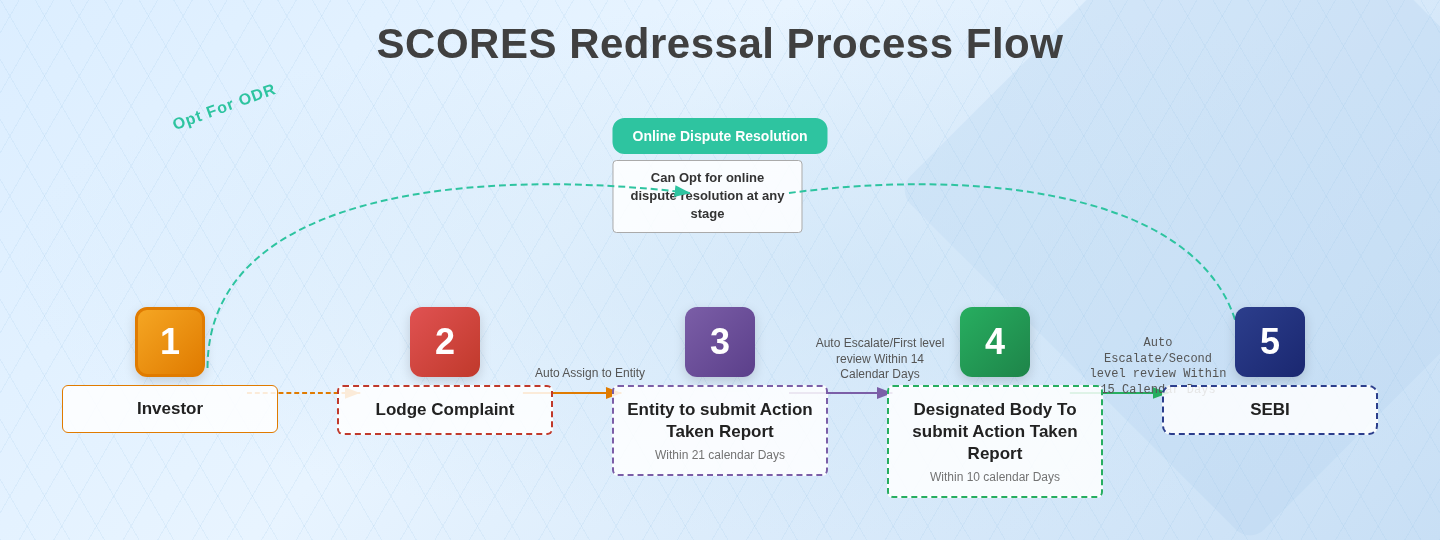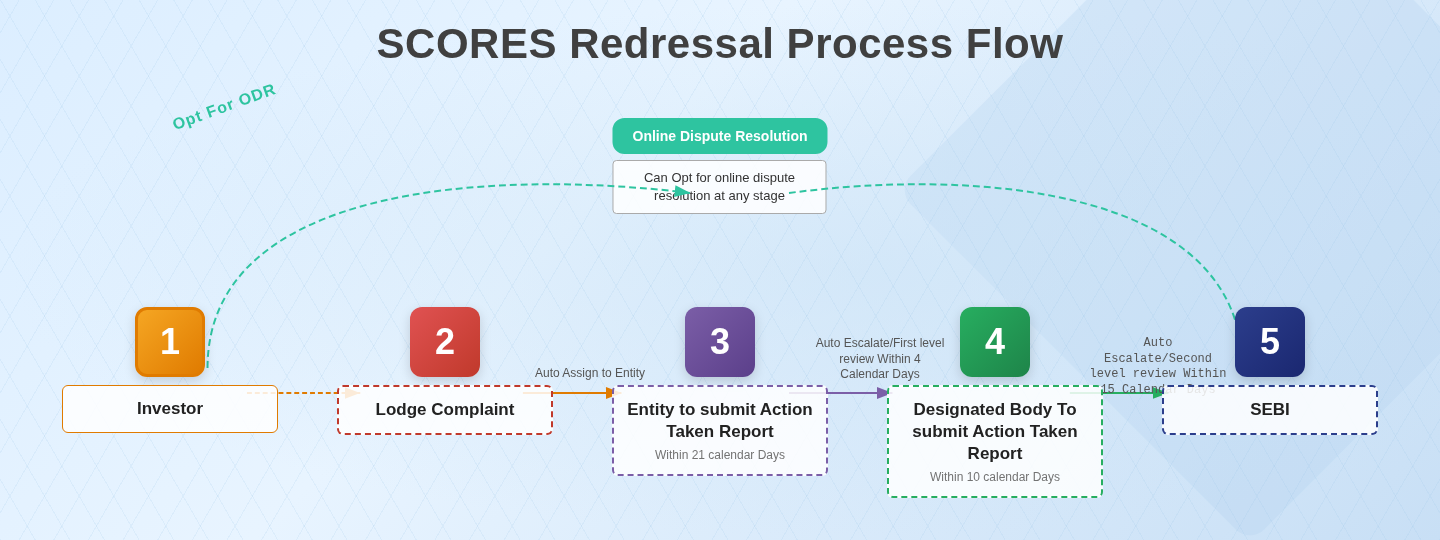--- a/index.html
+++ b/index.html
@@ -106,23 +106,24 @@
     }
 
     .odr-desc-box {
       margin-top: 6px;
       border: 1.5px solid #aaa;
       border-radius: 4px;
       padding: 8px 16px;
       font-size: 13px;
       color: #333;
       background: rgba(255,255,255,0.85);
-      width: 214px;
+      width: 190px;
       text-align: center;
       line-height: 1.4;
+      font-weight: bold;
     }
 
     
     .flow-svg {
       position: absolute;
       top: 0; left: 0;
       width: 100%;
       height: 100%;
       pointer-events: none;
     }
@@ -195,21 +196,21 @@
     .step3 .step-label-box { border-color: #7b5ea7; border-style: dashed; border-width: 2px; }
     .step3 .step-label-main { font-weight: 700; }
 
     
     .step4 .step-circle { background: linear-gradient(135deg, #27ae60, #1e8449); }
     .step4 .step-label-box { border-color: #27ae60; border-style: dashed; border-width: 2px; }
     .step4 .step-label-main { font-weight: 700; }
 
     
     .step5 .step-circle { background: linear-gradient(135deg, #2c3e8c, #1a2770); }
-    .step5 .step-label-box { border-color: #2c3e8c; border-style: dashed; border-width: 2px; }
+    .step5 .step-label-box { border-color: #2c3e8c; border-style: dashed; border-width: 2px; border-radius: 9px; }
 
     
     .arrow-label {
       position: absolute;
       font-size: 12px;
       color: #555;
       text-align: center;
       line-height: 1.3;
     }
   </style>
@@ -257,21 +258,21 @@
 
       <line x1="1045" y1="305" x2="1145" y2="305" stroke="#27ae60" stroke-width="2" marker-end="url(#arrowhead-green)"></line>
 
       <path d="M 170 280 C 170 100, 450 80, 660 105" stroke="#2ec4a0" stroke-width="2" stroke-dasharray="7,4" fill="none" marker-end="url(#arrowhead-teal)"></path>
 
       <path d="M 760 105 C 950 80, 1220 100, 1220 280" stroke="#2ec4a0" stroke-width="2" stroke-dasharray="7,4" fill="none" marker-end="url(#arrowhead-teal)"></path>
     </svg>
 
     <div class="arrow-label" style="left:490px; top:278px; width:120px;">Auto Assign to Entity</div>
 
-    <div class="arrow-label" style="left:775px; top:248px; width:130px;">Auto Escalate/First level review Within 4 Calendar  Days</div>
+    <div class="arrow-label" style="left:775px; top:248px; width:130px;">Auto Escalate/First level review Within 14 Calendar  Days</div>
 
     <div class="arrow-label" style="left:1048px; top:248px; width:140px;font-family:Liberation Mono, monospace;">Auto Escalate/Second level review Within 15 Calendar  Days</div>
 
     <div class="steps-row">
 
       <div class="step-item step1">
         <div class="step-circle">
           <span>1</span>
         </div>
         <div class="step-label-box">

